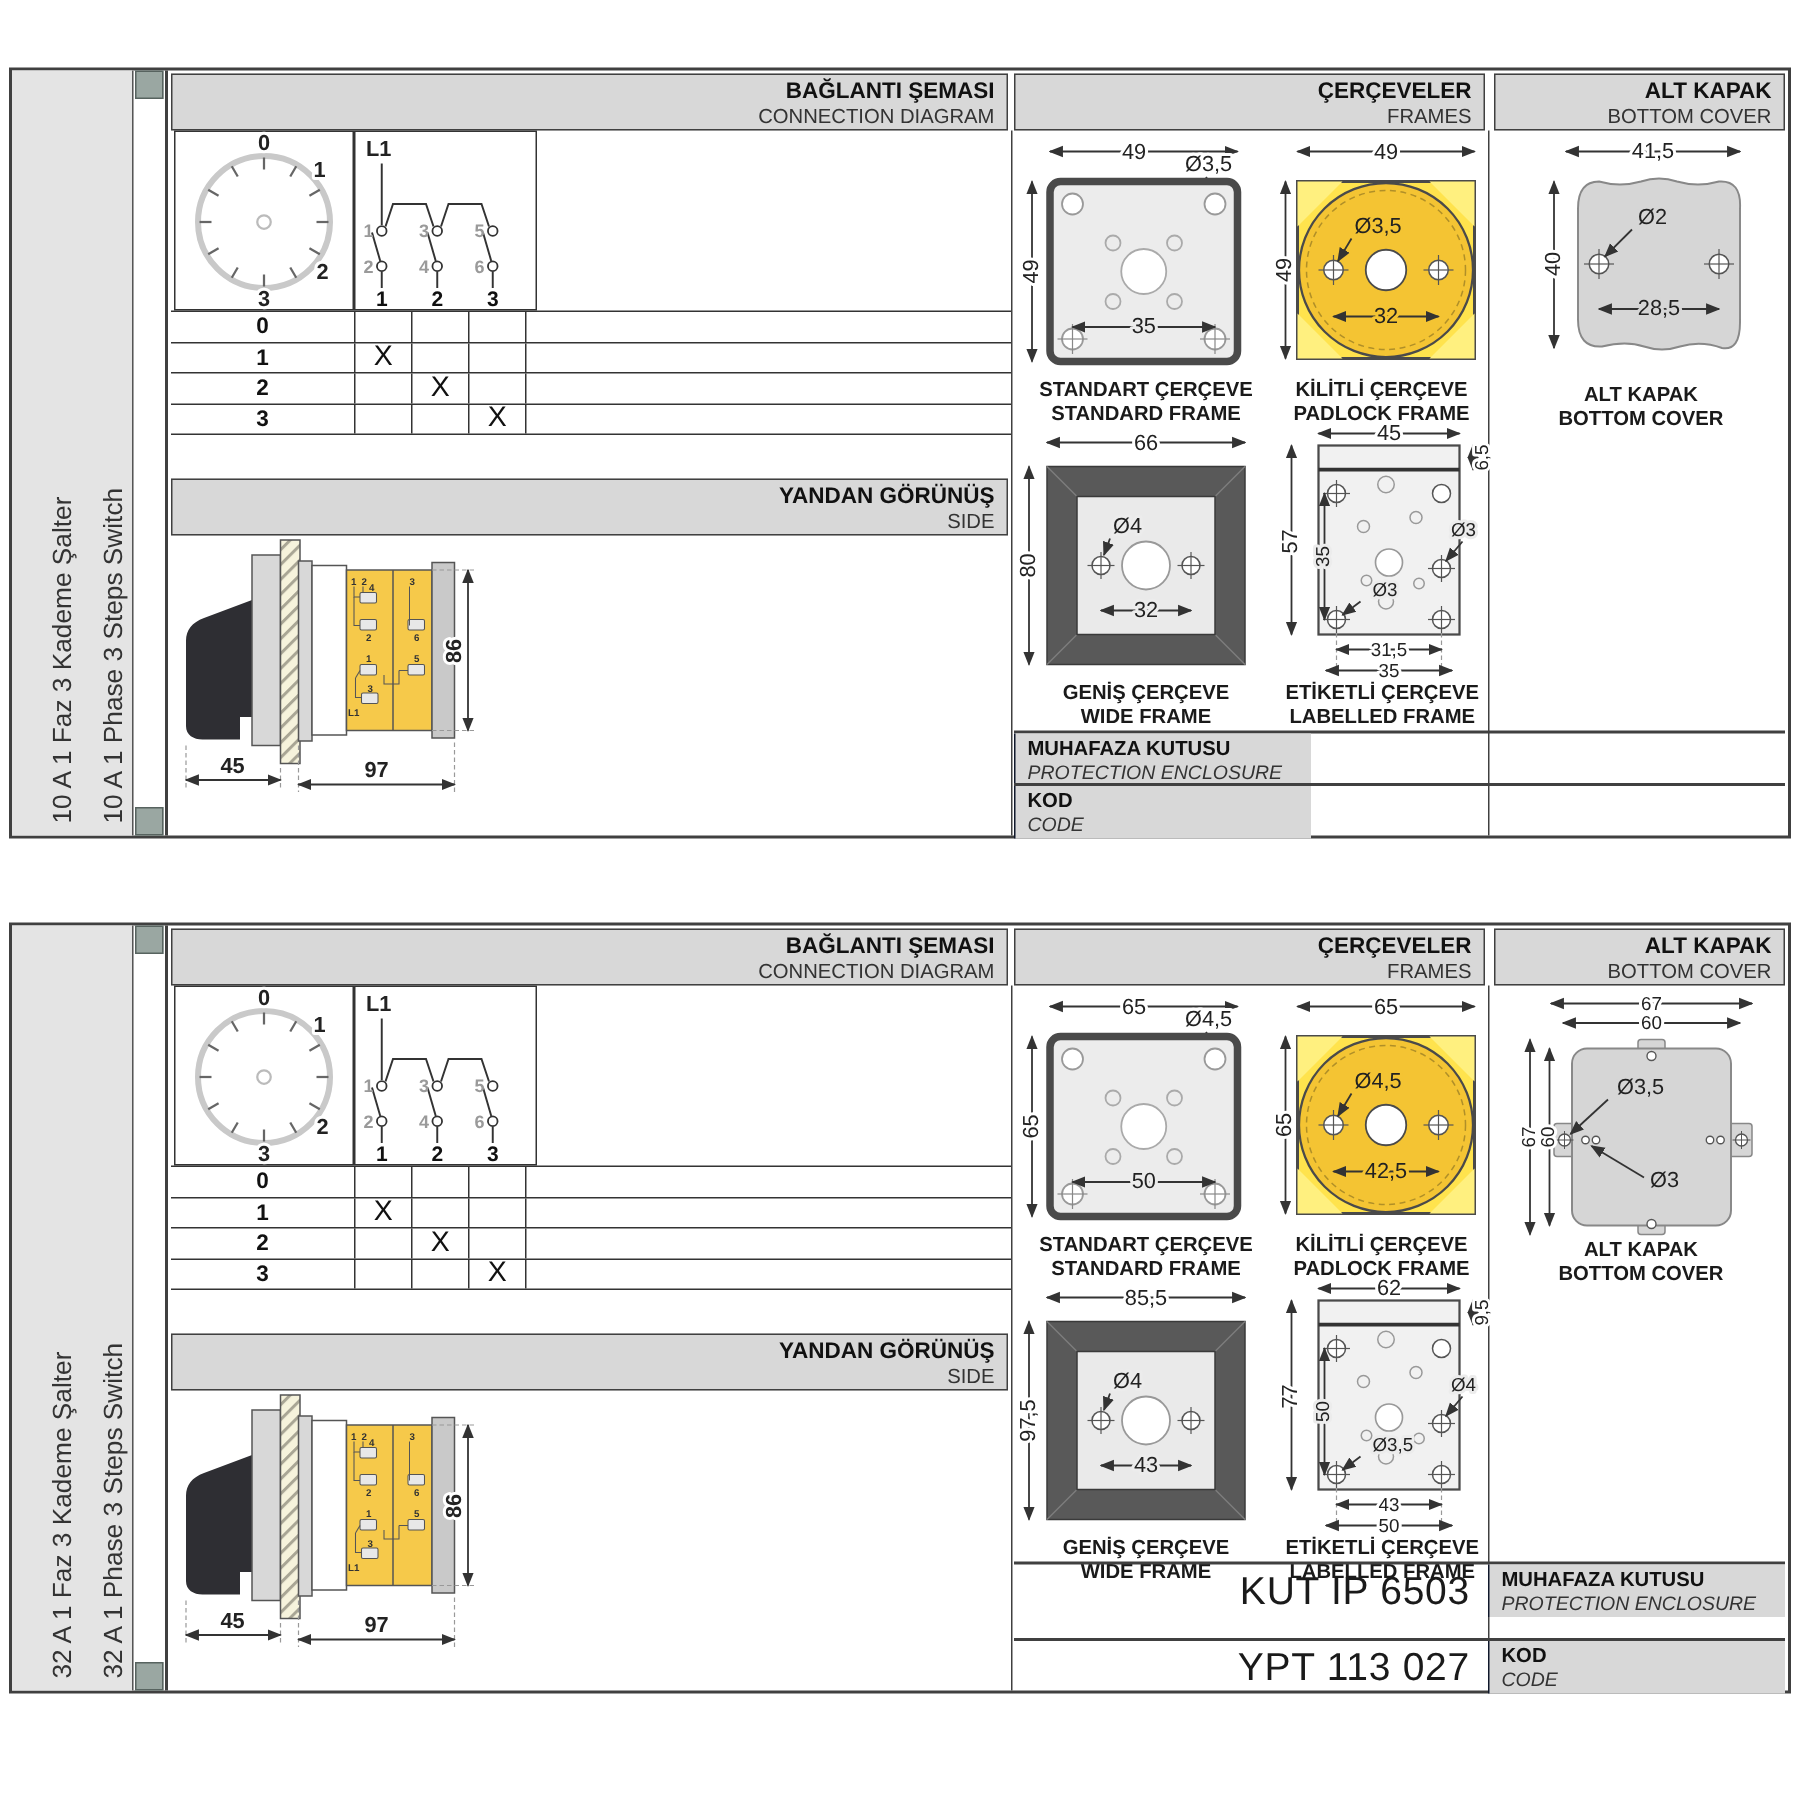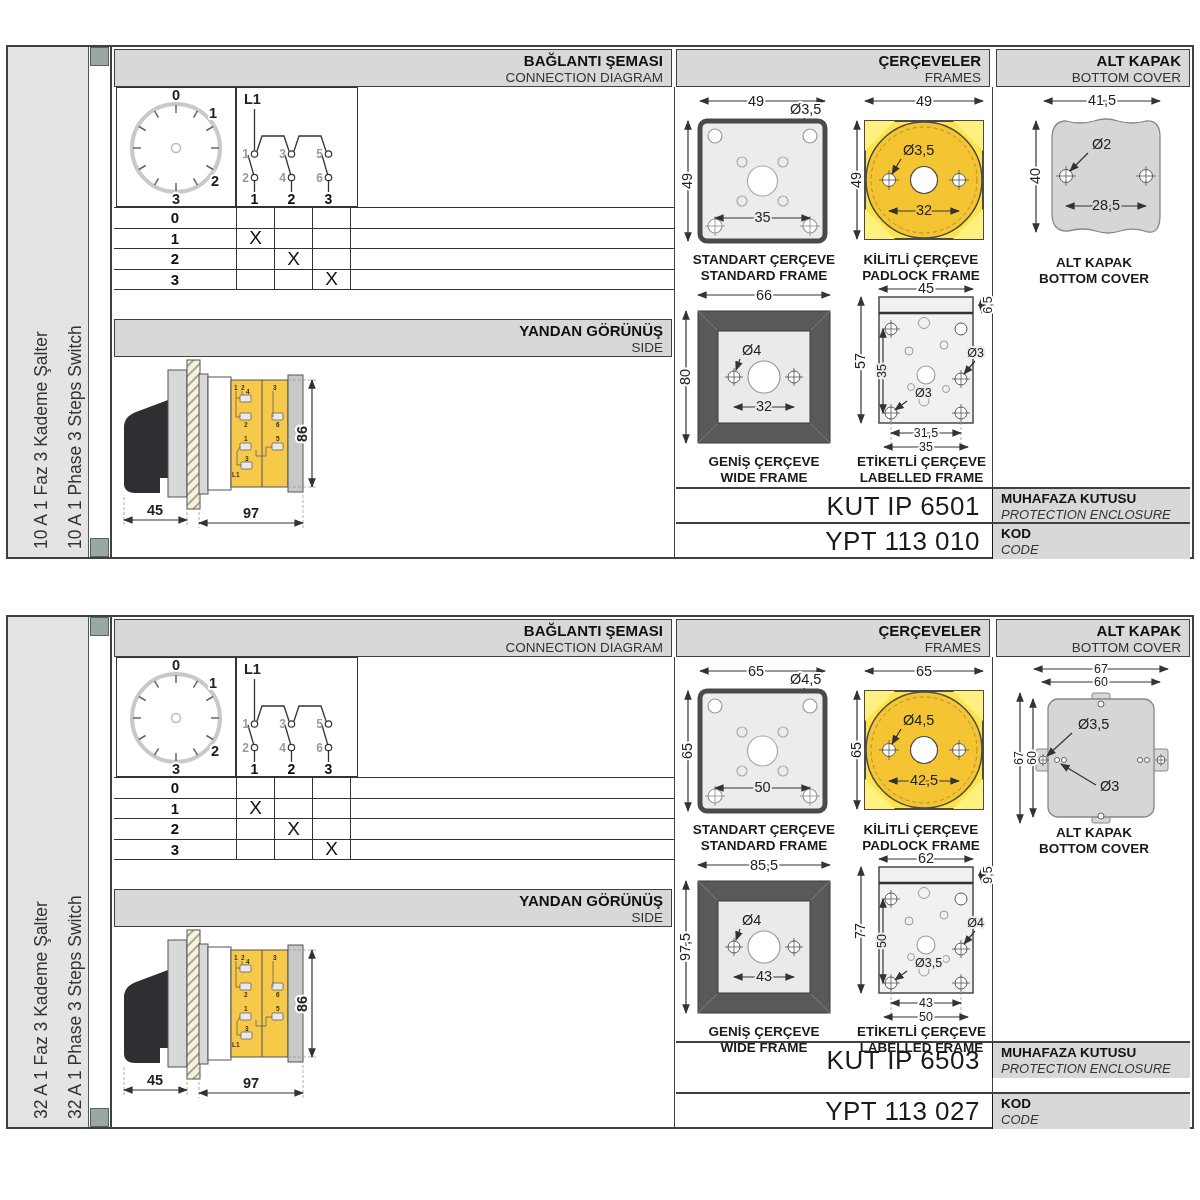--- a/index.html
+++ b/index.html
@@ -418,28 +418,26 @@
       <text class="dt halo-gray" x="102" y="119" text-anchor="middle">28,5</text>
       <line class="dim" x1="32" y1="30" x2="32" y2="141" marker-start="url(#mA)" marker-end="url(#mA)"></line>
       <text class="dt" transform="rotate(-90 32 85)" x="32" y="85" text-anchor="middle" dominant-baseline="middle">40</text>
     </svg>
     <div class="flabel" style="left:892px;top:208px;width:180px">
       <div>ALT KAPAK</div>
       <div>BOTTOM COVER</div>
     </div>
 
     <div class="crow" style="top:440px">
-      <div class="cval">KUT IP 6501</div>
       <div class="clab">
         <div class="h-tr">MUHAFAZA KUTUSU</div>
         <div class="h-en">PROTECTION ENCLOSURE</div>
       </div>
     </div>
     <div class="crow" style="top:475px">
-      <div class="cval">YPT 113 010</div>
       <div class="clab">
         <div class="h-tr">KOD</div>
         <div class="h-en">CODE</div>
       </div>
     </div>
   </div>
 </div>
 
 <div class="section" style="top:615px">
   <div class="sidebar">

